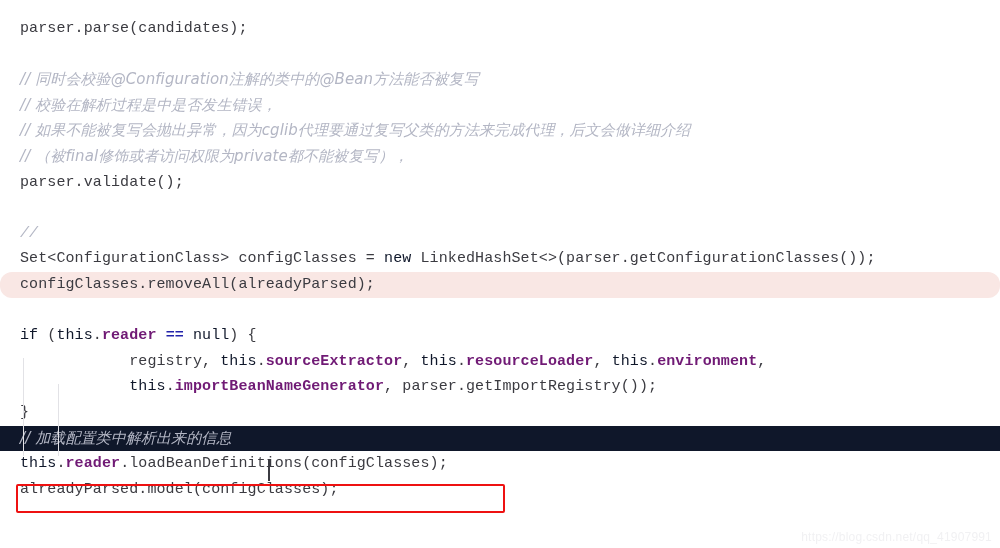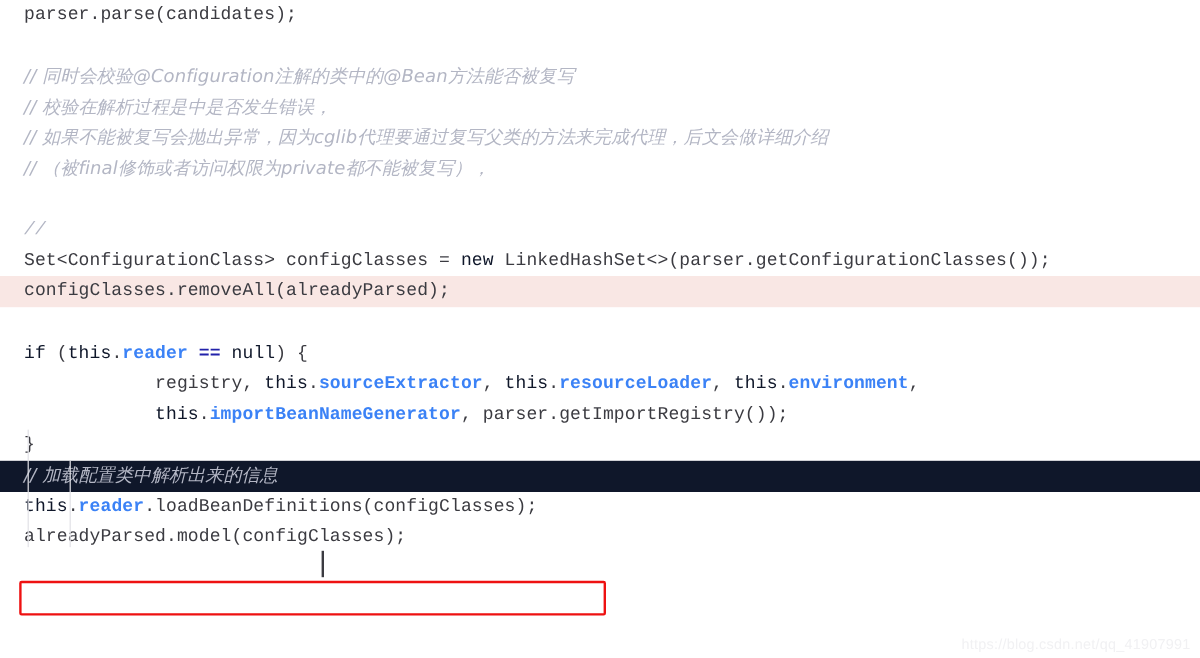--- a/index.html
+++ b/index.html
@@ -13,39 +13,39 @@
     height: 548px;
     background: #ffffff;
     font-family: "Liberation Mono", "DejaVu Sans Mono", monospace;
     font-size: 15px;
     overflow: hidden;
     -webkit-font-smoothing: antialiased;
   }
   .code-area {
     position: absolute;
     left: 0;
-    top: 0;
+    top: 16px;
     width: 1000px;
   }
   .line {
     position: relative;
     height: 25.6px;
     line-height: 25.6px;
     white-space: pre;
     padding-left: 20px;
     box-sizing: border-box;
     color: #3b3b41;
     letter-spacing: 0.1px;
   }
-  .line.hl-pink   { background: #f9e7e4; }
+  .line.hl-pink   { background: #f9e7e4; border-radius: 12px; }
   .line.hl-yellow { background: #0f172a; }
 
   
   .kw      { color: #0f172a; font-weight: normal; }
-  .field   { color: #3b82f6; font-weight: bold; }
+  .field   { color: #701a75; font-weight: bold; }
   .plain   { color: #3b3b41; }
   .cmt     { color: #b3b6c4; font-style: italic; }
   .cmt-cn  { color: #b3b6c4; font-style: italic; font-family: "DejaVu Sans", "Liberation Sans", sans-serif; }
   .op      { color: #2222aa; font-weight: bold; }
 
   
   .guide {
     position: absolute;
     width: 1px;
     background: #e2e2e6;
@@ -83,20 +83,21 @@
 
 <div id="editor">
 
   <div class="code-area" id="code-area">
       <div class="line"><span class="plain">parser.parse(candidates);</span></div>
       <div class="line">&nbsp;</div>
       <div class="line"><span class="cmt-cn">// 同时会校验@Configuration注解的类中的@Bean方法能否被复写</span></div>
       <div class="line"><span class="cmt-cn">// 校验在解析过程是中是否发生错误，</span></div>
       <div class="line"><span class="cmt-cn">// 如果不能被复写会抛出异常，因为cglib代理要通过复写父类的方法来完成代理，后文会做详细介绍</span></div>
       <div class="line"><span class="cmt-cn">// （被final修饰或者访问权限为private都不能被复写），</span></div>
+      <div class="line"><span class="plain">parser.validate();</span></div>
       <div class="line">&nbsp;</div>
       <div class="line"><span class="cmt">//</span></div>
       <div class="line"><span class="plain">Set&lt;ConfigurationClass&gt; configClasses = </span><span class="kw">new</span><span class="plain"> LinkedHashSet&lt;&gt;(parser.getConfigurationClasses());</span></div>
       <div class="line hl-pink"><span class="plain">configClasses.removeAll(alreadyParsed);</span></div>
       <div class="line">&nbsp;</div>
       <div class="line"><span class="kw">if</span><span class="plain"> (</span><span class="kw">this</span><span class="plain">.</span><span class="field">reader</span><span class="plain"> </span><span class="op">==</span><span class="plain"> </span><span class="kw">null</span><span class="plain">) {</span></div>
       <div class="line"><span class="plain">            registry, </span><span class="kw">this</span><span class="plain">.</span><span class="field">sourceExtractor</span><span class="plain">, </span><span class="kw">this</span><span class="plain">.</span><span class="field">resourceLoader</span><span class="plain">, </span><span class="kw">this</span><span class="plain">.</span><span class="field">environment</span><span class="plain">,</span></div>
       <div class="line"><span class="plain">            </span><span class="kw">this</span><span class="plain">.</span><span class="field">importBeanNameGenerator</span><span class="plain">, parser.getImportRegistry());</span></div>
       <div class="line"><span class="plain">}</span></div>
       <div class="line hl-yellow"><span class="cmt-cn">// 加载配置类中解析出来的信息</span></div>

